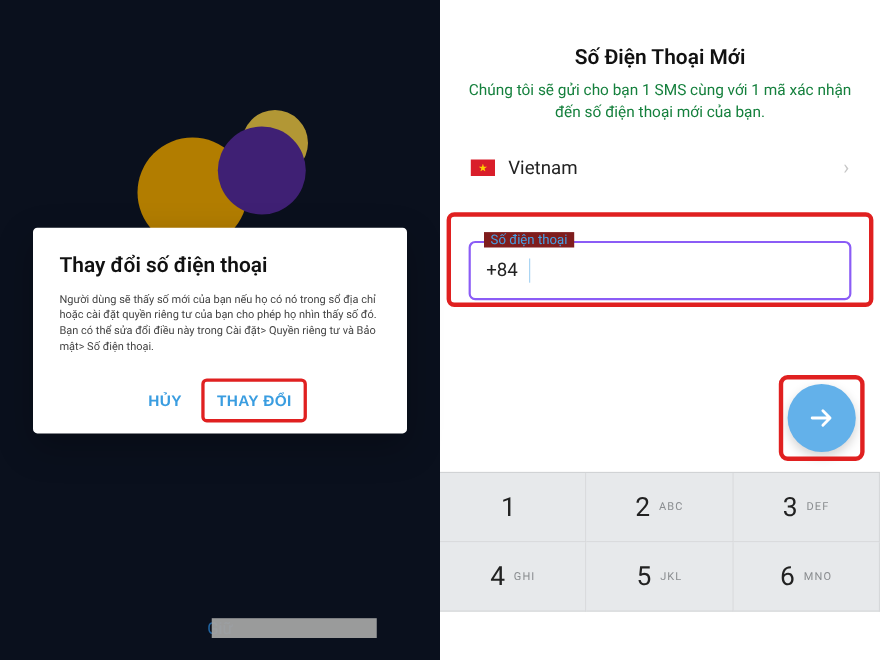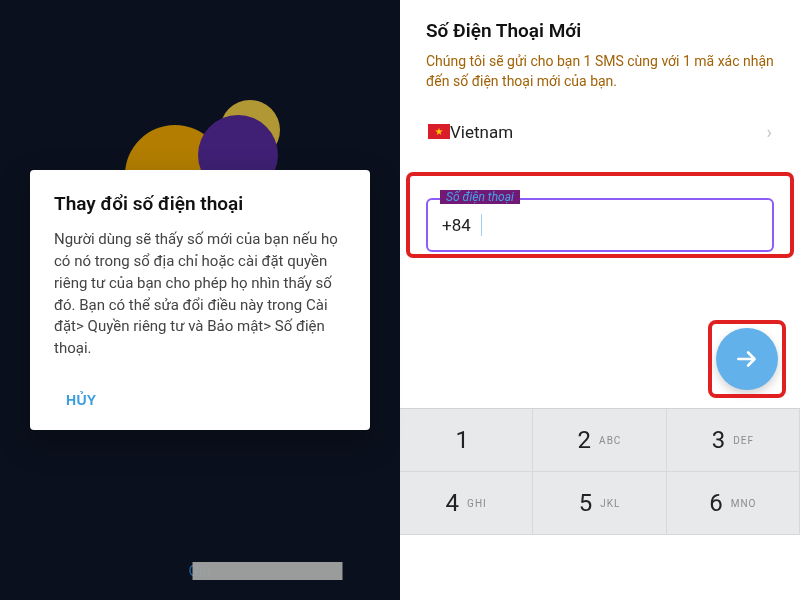--- a/index.html
+++ b/index.html
@@ -20,38 +20,38 @@
 
   .dialog {
     width: 340px;
     background: #fff;
     border-radius: 4px;
     padding: 22px 24px 12px 24px;
     box-shadow: 0 12px 32px rgba(0,0,0,0.25);
     position: relative; z-index:5;
   }
   .dialog h2 { font-size: 19px; font-weight: 600; color:#111; margin-bottom:14px; }
-  .dialog p { font-size: 15px; line-height: 1.45; color:#444; margin-bottom: 22px; }
-  .dialog-actions { display:flex; justify-content:flex-start; gap:8px; }
+  .dialog p { font-size: 10px; line-height: 1.45; color:#444; margin-bottom: 22px; }
+  .dialog-actions { display:flex; justify-content:center; gap:8px; }
   .dialog-actions button {
     background:none; border:none; color:#3a9de0; font-weight:600; font-size:14px;
     padding:10px 12px; cursor:pointer; letter-spacing:0.3px;
   }
   .hl-red { outline:3px solid #e02020; outline-offset:-1px; border-radius:3px; }
 
   
   .pane.right { background:#fff; display:flex; flex-direction:column; }
-  .header { padding:19px 26px 8px 26px; }
+  .header { text-align:center; padding:40px 26px 8px 26px; }
   .header h1 { font-size:19px; font-weight:600; color:#111; margin-bottom:10px; }
-  .header p { font-size:14px; color:#a16207; line-height:1.4; }
+  .header p { font-size:14px; color:#15803d; line-height:1.4; }
 
   .field-block { padding: 14px 22px 4px 22px; }
   .field-label-sm { font-size:12px; color:#9a9a9a; margin:0 0 4px 4px; }
   .country-row {
-    display:flex; align-items:center; 
+    display:flex; align-items:center; gap:12px;
     padding:8px 6px 12px 6px;
     border-bottom:0px solid transparent;
     cursor:pointer;
   }
   .flag {
     width:22px; height:15px; display:inline-block; position:relative;
     background:#d91e2a;
   }
   .flag::after{
     content:""; position:absolute; left:50%; top:50%;
@@ -60,22 +60,22 @@
     clip-path: polygon(50% 0%, 61% 35%, 98% 35%, 68% 57%, 79% 91%, 50% 70%, 21% 91%, 32% 57%, 2% 35%, 39% 35%);
   }
   .country-name { flex:1; font-size:17px; color:#222; }
   .chevron { color:#c7c7c7; font-size:18px; }
 
   .phone-outline {
     margin: 20px 14px 0 14px;
     position:relative;
   }
   .phone-outline .legend {
-    position:absolute; top:-8px; left:14px; background:#701a75; padding:0 6px;
-    font-size:12px; color:#45a1e6;font-style:italic;
+    position:absolute; top:-8px; left:14px; background:#7f1d1d; padding:0 6px;
+    font-size:12px; color:#45a1e6;
   }
   .phone-box {
     border:2px solid #8b5cf6; border-radius:6px; padding:14px 14px;
     display:flex; align-items:center; gap:10px;
   }
   .phone-box .prefix { font-size:17px; color:#222; }
   .phone-box .sep { width:1px; height:22px; background:#45a1e6; opacity:0.5; }
   .phone-box input { border:none; outline:none; font-size:17px; flex:1; color:#222; }
   .phone-red-wrap { outline:4px solid #e02020; border-radius:3px; padding:2px; margin: 18px 10px 0 10px; }
 
@@ -113,20 +113,21 @@
     </div>
     <span class="bottom-label">Giữ</span>
     <div class="bottom-fade"></div>
 
     <div class="scrim">
       <div class="dialog">
         <h2>Thay đổi số điện thoại</h2>
         <p>Người dùng sẽ thấy số mới của bạn nếu họ có nó trong sổ địa chỉ hoặc cài đặt quyền riêng tư của bạn cho phép họ nhìn thấy số đó.  Bạn có thể sửa đổi điều này trong Cài đặt&gt; Quyền riêng tư và Bảo mật&gt; Số điện thoại.</p>
         <div class="dialog-actions">
           <button>HỦY</button>
+          <button class="hl-red">THAY ĐỔI</button>
         </div>
       </div>
     </div>
   </div>
 
   <div class="pane right">
     <div class="header">
       <h1>Số Điện Thoại Mới</h1>
       <p>Chúng tôi sẽ gửi cho bạn 1 SMS cùng với 1 mã xác nhận đến số điện thoại mới của bạn.</p>
     </div>

